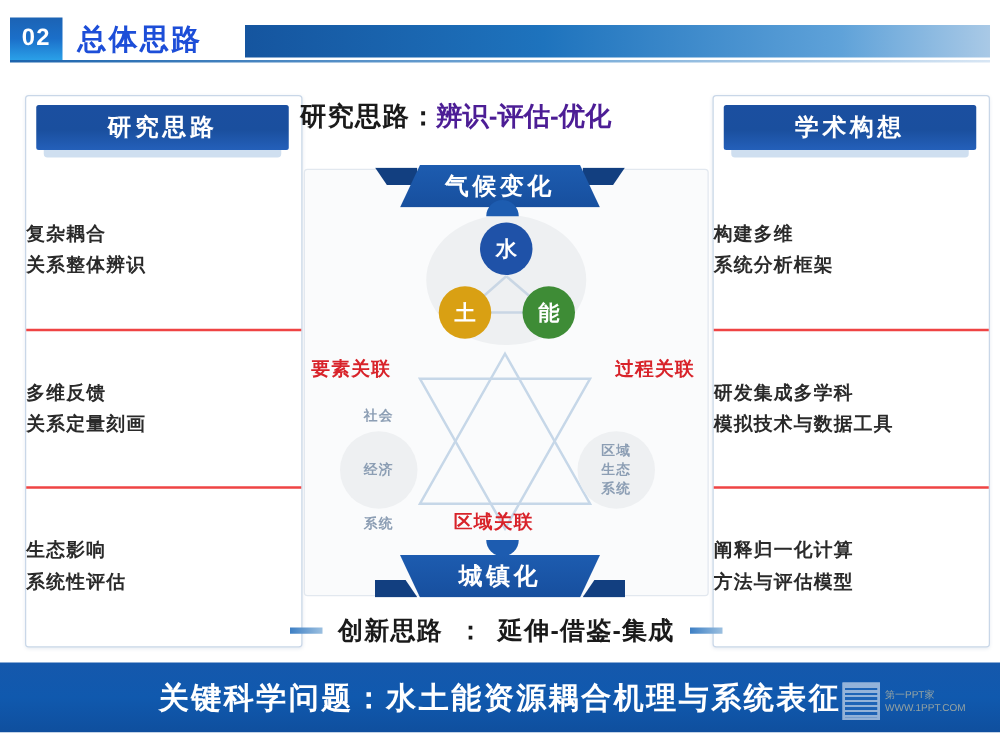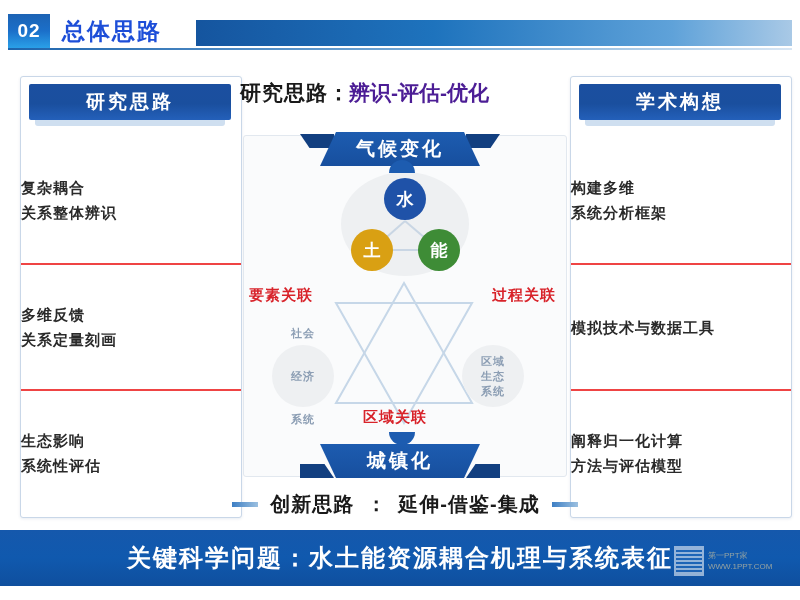--- a/index.html
+++ b/index.html
@@ -386,20 +386,21 @@
 
 <div class="side-panel" id="panel-right">
   <div class="panel-header">学术构想</div>
   <div class="panel-header-shadow"></div>
   <div class="panel-items">
     <div class="panel-item">
       <div class="panel-item-line">构建多维</div>
       <div class="panel-item-line">系统分析框架</div>
     </div>
     <div class="panel-item">
+      <div class="panel-item-line">研发集成多学科</div>
       <div class="panel-item-line">模拟技术与数据工具</div>
     </div>
     <div class="panel-item">
       <div class="panel-item-line">阐释归一化计算</div>
       <div class="panel-item-line">方法与评估模型</div>
     </div>
   </div>
 </div>
 
 <div id="center-heading">

